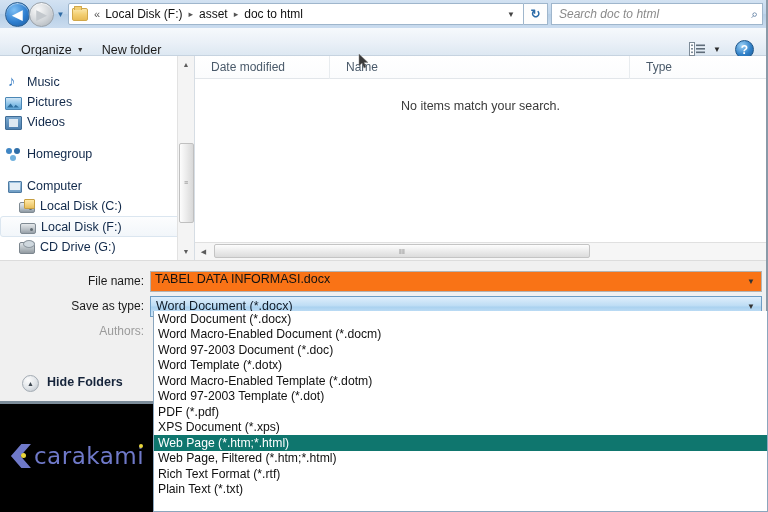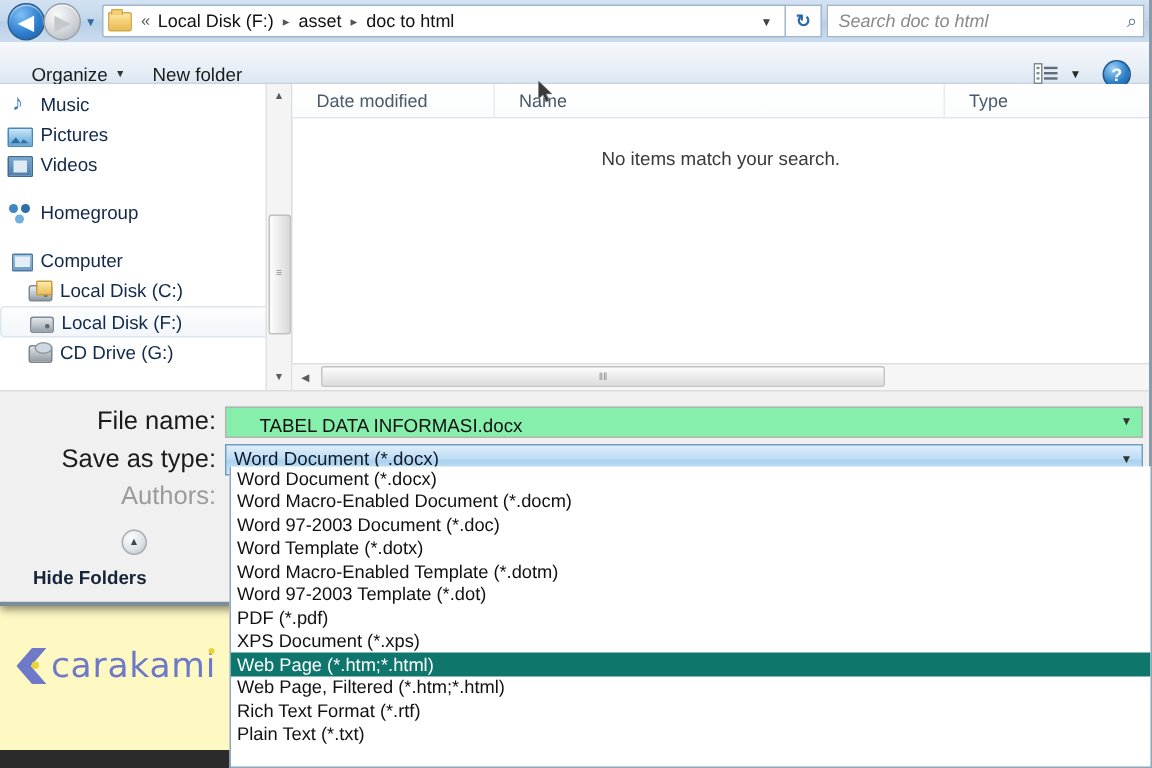--- a/index.html
+++ b/index.html
@@ -9,23 +9,23 @@
     font-family: "Liberation Sans", sans-serif;
   }
   body {
     background: #2b2b2b;
     position: relative;
   }
 
   
   #watermark-area {
     position: absolute;
-    left: 0; top: 388px;
+    left: 0; top: 400px;
     width: 155px; height: 112px;
-    background: #fef9c3;
+    background: #000000;
     display: flex; align-items: center; justify-content: center;
   }
   #wm-logo {
     display: flex; align-items: center; gap: 3px;
   }
   .wm-mark {
     position: relative;
     width: 20px; height: 24px;
   }
   .wm-mark .c-shape {
@@ -182,21 +182,21 @@
   
   #dialog-body {
     display: flex;
     height: 204px;
     background: #fff;
   }
   #nav-pane {
     width: 194px; flex: none;
     background: #fff;
     position: relative;
-    padding-top: 4px;
+    padding-top: 16px;
     overflow: hidden;
   }
   .nav-item {
     height: 20px;
     display: flex; align-items: center;
     padding-left: 26px;
     font-size: 12.5px; color: #11294a;
   }
   .nav-item.indent-1 { padding-left: 40px; }
   .nav-item.selected {
@@ -364,50 +364,50 @@
     border-top: 1px solid #dcdcdc;
     padding-top: 9px;
   }
   .form-row {
     display: flex; align-items: center;
     height: 22px; margin-bottom: 3px;
   }
   .form-label {
     width: 150px; flex: none;
     text-align: right; padding-right: 6px;
-    font-size: 17px; color: #1b1b1b;
+    font-size: 12px; color: #1b1b1b;
   }
   .form-label.dim { color: #9b9b9b; }
   #filename-input {
     flex: 1; height: 21px; margin-right: 4px;
-    background: #86efac;
+    background: #f97316;
     border: 1px solid #b3b3b3;
-    display: flex; align-items: flex-end;
-    padding-left: 22px;
+    display: flex; align-items: flex-start;
+    padding-left: 4px;
     font-size: 12.5px; color: #121212;
     position: relative;
   }
   .input-caret {
     position: absolute; right: 6px; top: 50%;
     transform: translateY(-50%);
     font-size: 8px; color: #333;
   }
   #savetype-combo {
     flex: 1; height: 21px; margin-right: 4px;
     background: linear-gradient(to bottom, #dfeefb 0%, #bcdcf4 48%, #a9d1ef 52%, #cfe7fa 100%);
     border: 1px solid #6e9dc4;
     display: flex; align-items: center;
     padding-left: 5px;
     font-size: 12.5px; color: #0f1b28;
     position: relative;
   }
   #hide-folders-row {
     position: absolute; left: 22px; bottom: 12px;
-    display: flex; align-items: flex-end; gap: 8px;
-    font-size: 12.5px; color: #16243a; font-weight: bold; flex-direction: column;
+    display: flex; align-items: flex-start; gap: 8px;
+    font-size: 12.5px; color: #16243a; font-weight: bold;
   }
   #hide-folders-chevron {
     width: 17px; height: 17px; border-radius: 50%;
     background: radial-gradient(circle at 35% 28%, #fcfcfc 0%, #e0e4e8 55%, #b9c0c7 100%);
     border: 1px solid #a3abb3;
     display: flex; align-items: center; justify-content: center;
     font-size: 7px; color: #3d4750;
   }
 
   

